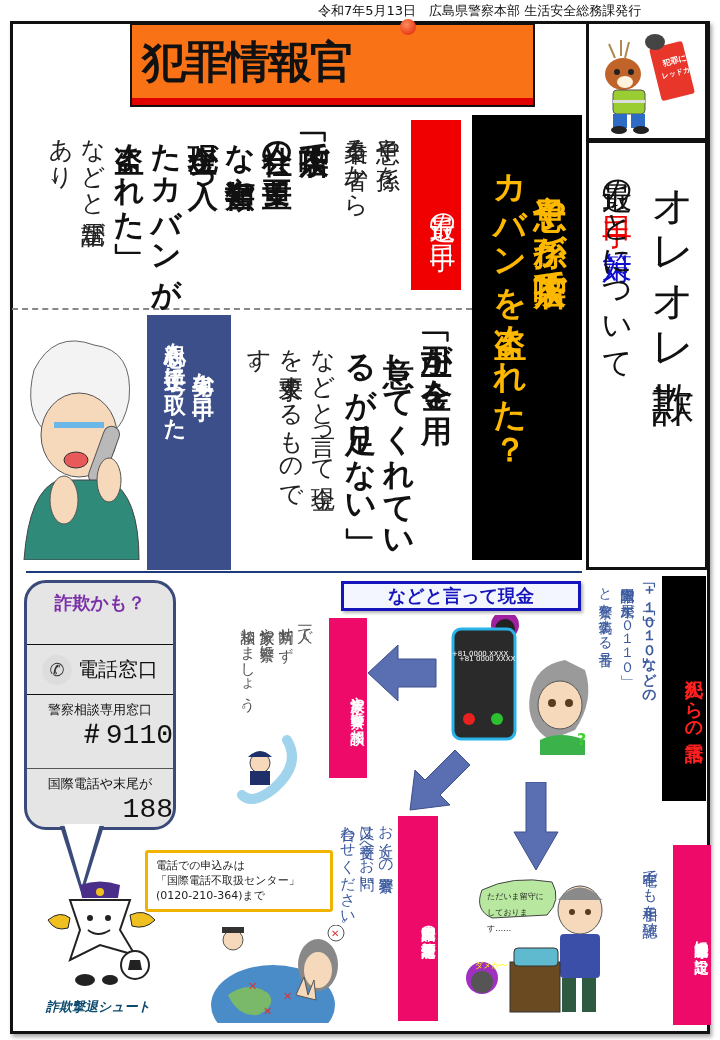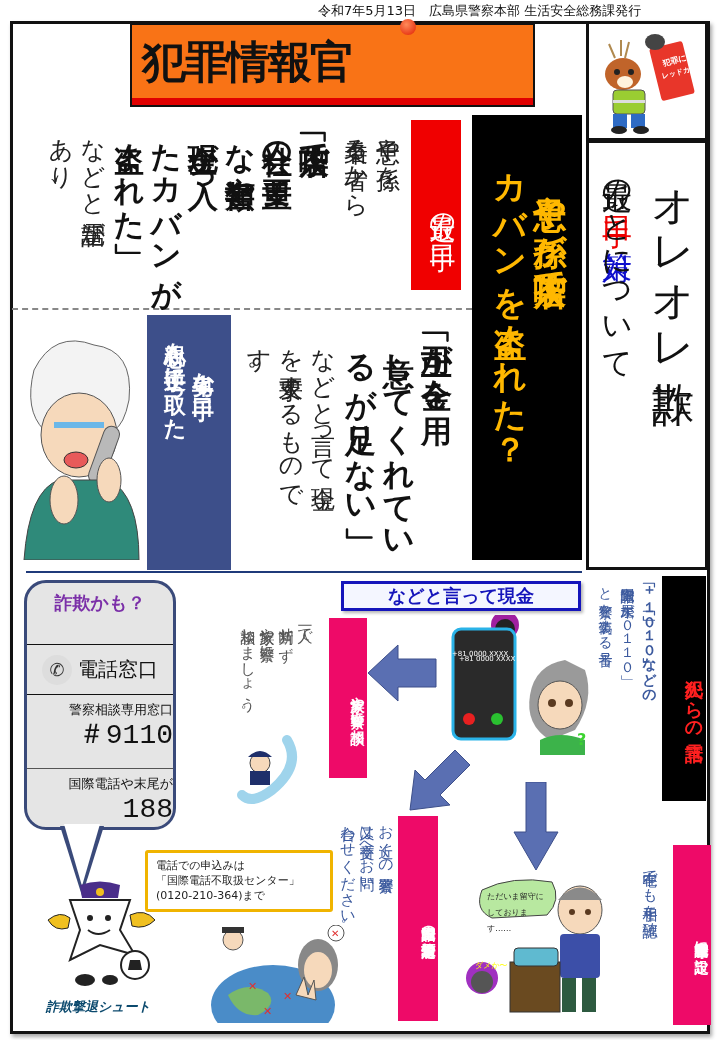--- a/index.html
+++ b/index.html
@@ -45,21 +45,21 @@
   .bluetag { left: 147px; top: 315px; width: 84px; height: 255px; background: #3d4f8a; color:#fff; font-family:"DejaVu Sans",sans-serif; font-weight:bold; font-size: 22px; line-height: 28px; padding: 12px 14px; display:flex; justify-content:center; }
 
   
   .oldman { left: 14px; top: 330px; width: 130px; height: 230px; }
 
   
   .contact-card { left: 24px; top: 580px; width: 152px; height: 250px; border: 3px solid #3a4a7a; border-radius: 22px; background:#e5e5e5; overflow:hidden; }
   .cc-head { width:100%; height: 62px; border-bottom: 1px solid #111; color: #7b2fa8; font-family:"DejaVu Sans",sans-serif; font-weight:bold; font-size: 18px; text-align:center; line-height: 24px; padding-top: 8px; }
   .cc-row { width:100%; height: 50px; border-bottom: 1px solid #111; display:flex; align-items:center; justify-content:center; gap:6px; font-family:"DejaVu Sans",sans-serif; font-size: 20px; }
   .phone-circ { width: 30px; height: 30px; border-radius: 50%; background:#ddd; display:flex; align-items:center; justify-content:center; font-size: 18px; color:#333; }
-  .cc-sub { font-family:"DejaVu Sans",sans-serif; font-size: 13px; text-align:right; margin-top: 6px; }
+  .cc-sub { font-family:"DejaVu Sans",sans-serif; font-size: 13px; text-align:center; margin-top: 6px; }
   .cc-num { font-family:Liberation Mono, monospace; font-size: 28px; text-align:right; line-height: 34px; }
   .cc-sec { height: 68px; border-bottom: 1px solid #555; }
   .bubble-tail { left: 60px; top: 826px; width: 0; height: 0; border-left: 22px solid transparent; border-right: 22px solid transparent; border-top: 70px solid #3a4a7a; }
   .bubble-tail-in { left: 64px; top: 824px; width: 0; height: 0; border-left: 18px solid transparent; border-right: 18px solid transparent; border-top: 62px solid #fff; }
 
   .mascot2 { left: 40px; top: 880px; width: 120px; height: 110px; }
   .shoot-label { left: 46px; top: 998px; font-family:"DejaVu Sans",sans-serif; font-weight:bold; font-size: 13px; color:#0c4a6e; font-style: italic; }
 
   .now-box { left: 341px; top: 581px; width: 240px; height: 30px; border: 3px solid #1515bb; background:#f4f6ff; color:#1515bb; font-family:"DejaVu Sans",sans-serif; font-weight:bold; font-size: 18px; text-align:center; line-height: 24px; box-shadow: 2px 2px 3px rgba(0,0,0,0.3); }
 

